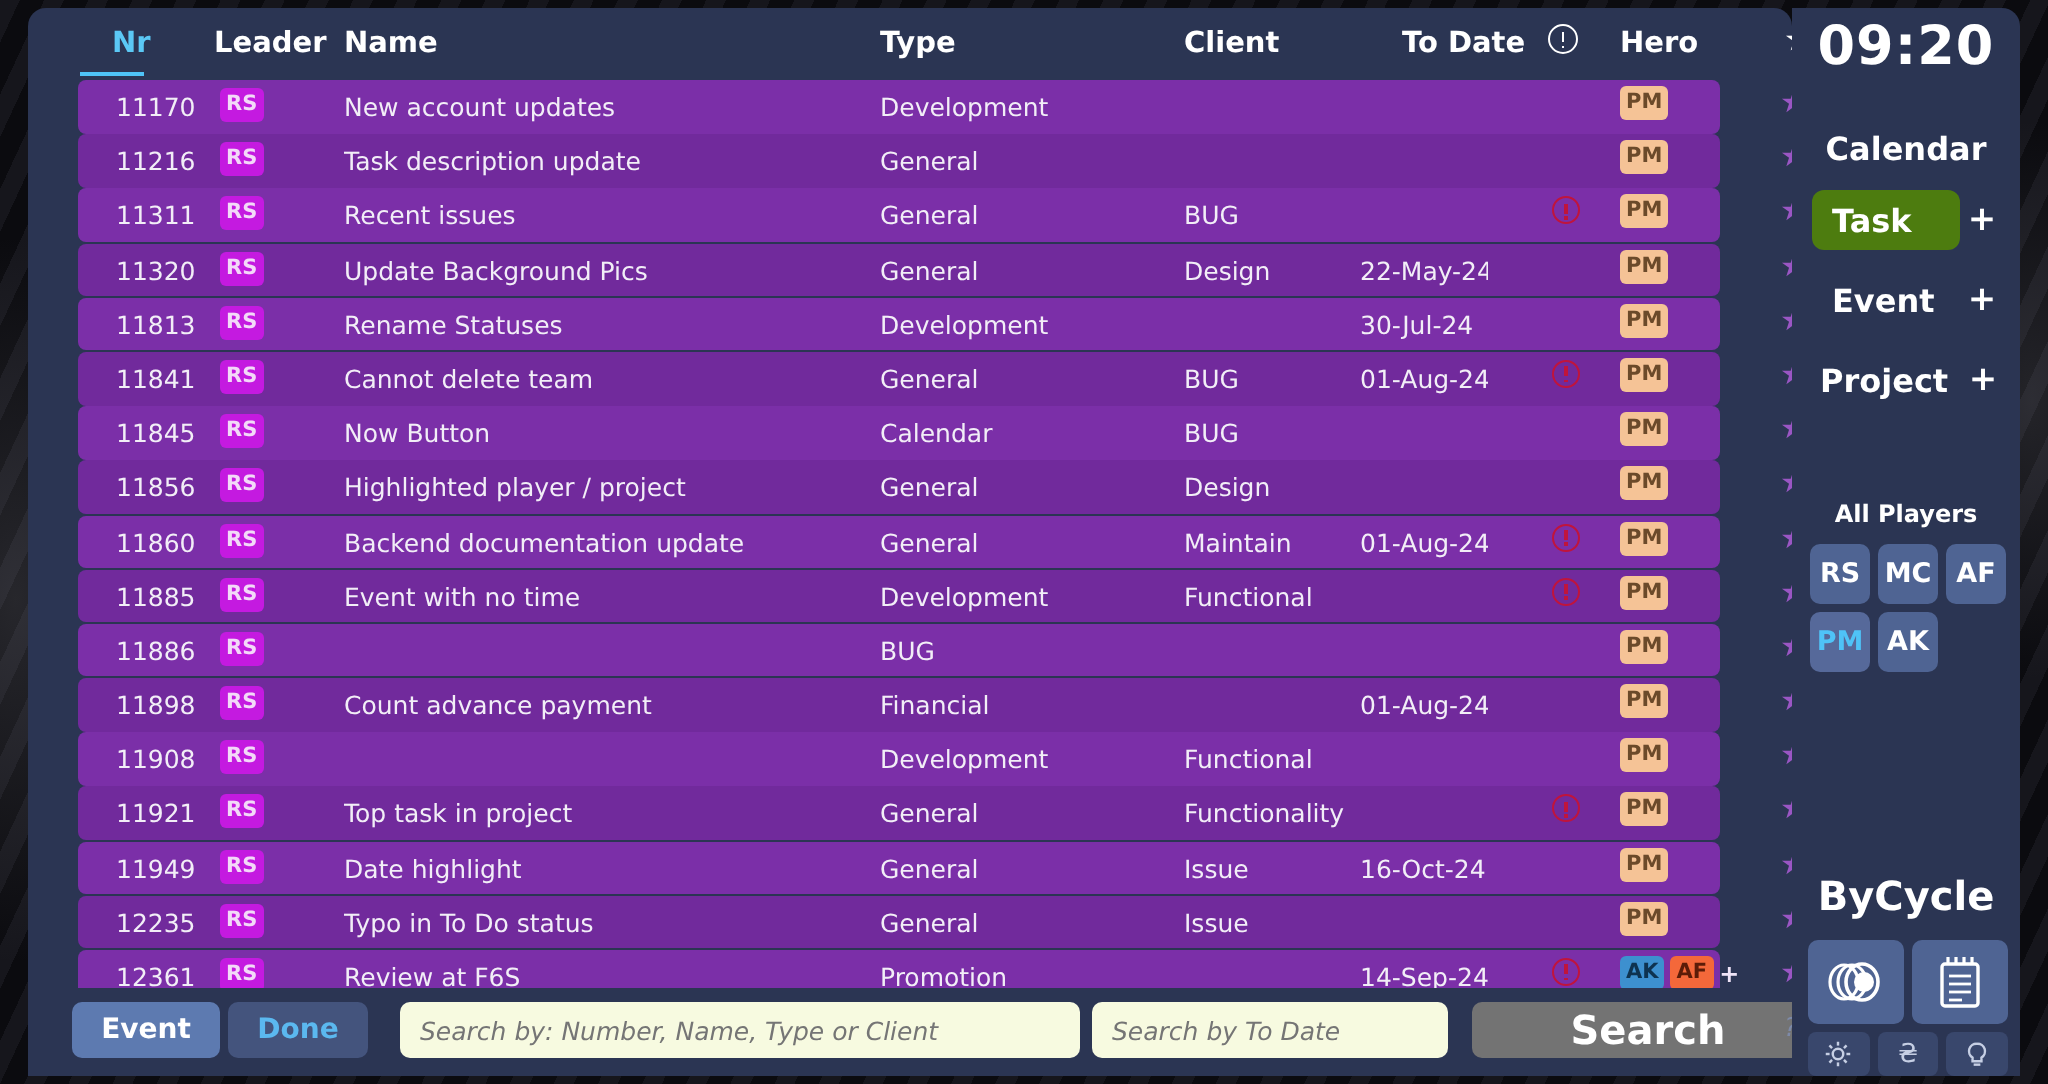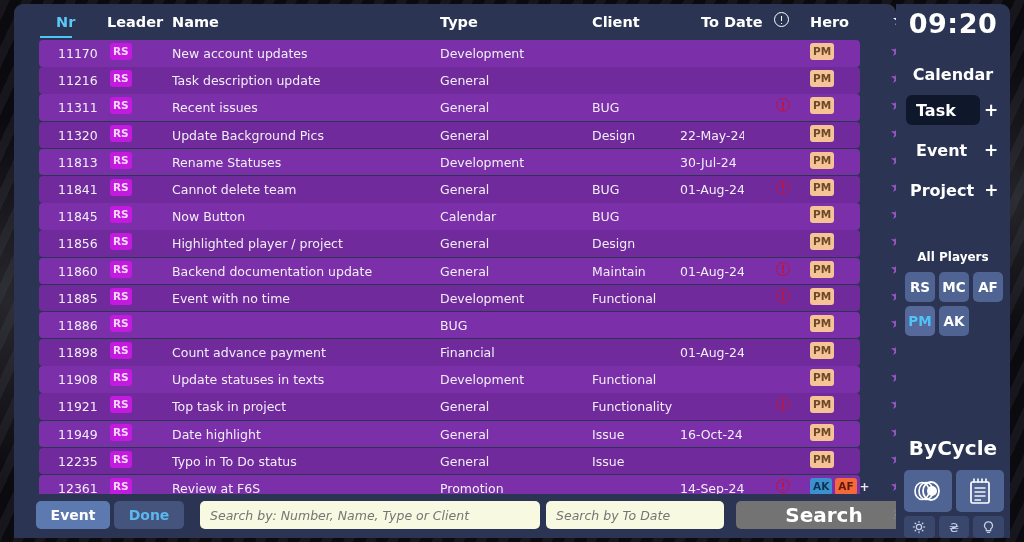--- a/index.html
+++ b/index.html
@@ -288,21 +288,21 @@
   }
   .nav-chip {
     height: 30px;
     width: 74px;
     display: flex; align-items: center;
     padding-left: 10px;
     font-size: 16px;
     font-weight: bold;
     border-radius: 6px;
   }
-  .nav-chip.active { background: #0f172a; }
+  .nav-chip.active { background: #4d7c0f; }
   .nav-plus {
     width: 22px;
     text-align: center;
     font-size: 17px;
     font-weight: bold;
   }
   #nav-task    { top: 91px; }
   #nav-event   { top: 131px; }
   #nav-project { top: 171px; }
   #nav-project .nav-chip { width: 78px; padding-left: 4px; }
@@ -553,21 +553,20 @@
           <div class="cell c-alert"></div>
           <div class="cell c-hero">
             <span class="hero-badge hero-pm">PM</span>
           </div>
           <div class="cell c-star"><span class="row-star">★</span></div>
         </div>
         <div class="row">
           <div class="rowbar"></div>
           <div class="cell c-nr">11908</div>
           <div class="cell c-leader"><span class="leader-badge">RS</span></div>
-          <div class="cell c-name">Update statuses in texts</div>
           <div class="cell c-type">Development</div>
           <div class="cell c-client">Functional</div>
           <div class="cell c-todate"></div>
           <div class="cell c-alert"></div>
           <div class="cell c-hero">
             <span class="hero-badge hero-pm">PM</span>
           </div>
           <div class="cell c-star"><span class="row-star">★</span></div>
         </div>
         <div class="row alt">

